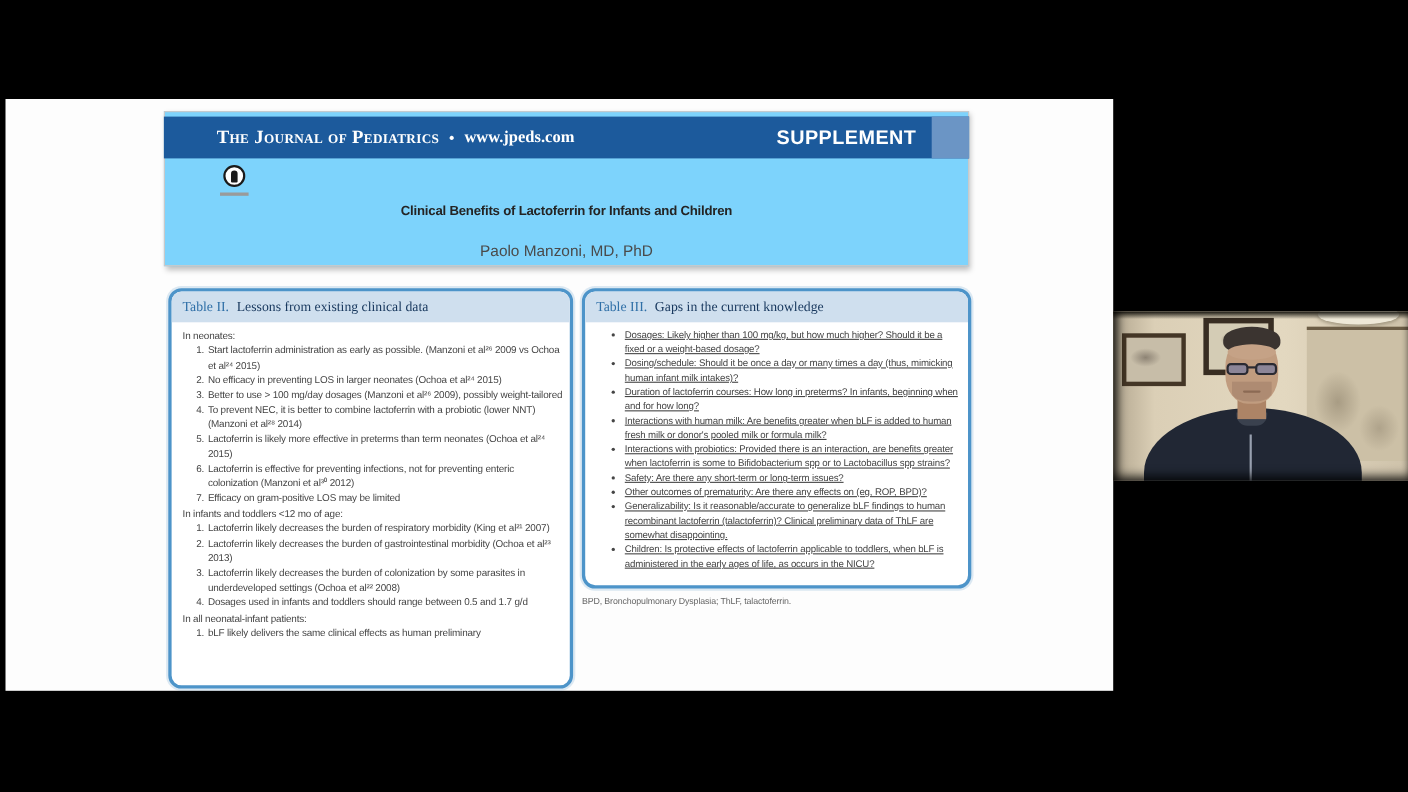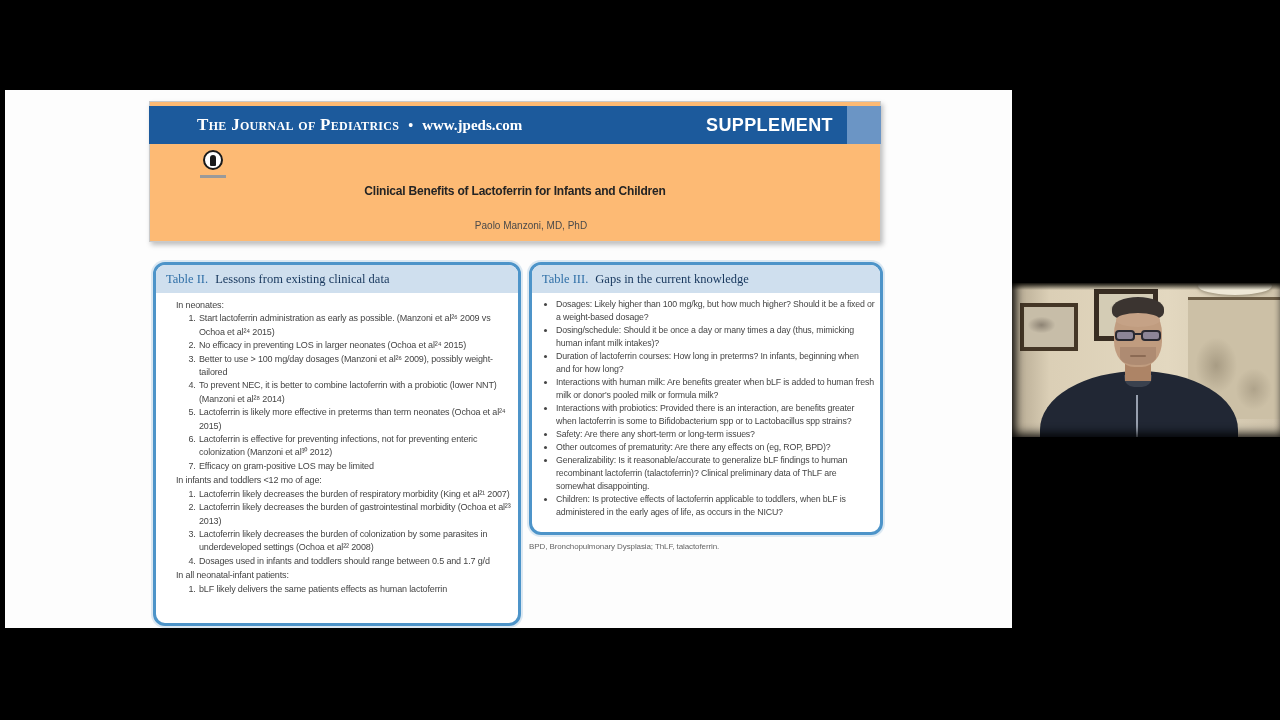--- a/index.html
+++ b/index.html
@@ -10,56 +10,56 @@
   *{box-sizing:border-box;margin:0;padding:0;}
   html,body{width:1280px;height:720px;background:#000;overflow:hidden;
     font-family:"Liberation Sans",sans-serif;}
   .stage{position:absolute;inset:0;background:#000;}
 
   
   .slide{position:absolute;left:5px;top:90px;width:1007px;height:538px;background:#fdfdfd;
     filter:blur(0.35px);}
 
   
-  .journal-box{position:absolute;left:144px;top:11px;width:732px;height:141px;background:#fdba74;
+  .journal-box{position:absolute;left:144px;top:11px;width:732px;height:141px;background:#7dd3fc;
     border:1px solid #c9c9c9;box-shadow:2px 3px 5px rgba(0,0,0,0.25);}
   .banner{position:absolute;left:-1px;top:4px;width:732px;height:38px;background:var(--banner-blue);
     display:flex;align-items:center;padding:0 0 0 48px;}
   .jname{color:#fff;font-family:"Liberation Serif",serif;font-variant:small-caps;
     font-weight:bold;font-size:17px;letter-spacing:0.3px;}
   .jsep{color:#fff;font-size:14px;margin:0 9px;}
   .jsite{color:#fff;font-family:"Liberation Serif",serif;font-weight:bold;font-size:15px;}
   .spacer{flex:1;}
   .supp{color:#fff;font-weight:bold;font-size:18px;letter-spacing:0.4px;margin-right:48px;}
   .accent{position:absolute;right:0;top:0;width:34px;height:38px;background:var(--banner-accent);}
   .logo{position:absolute;left:53px;top:48px;width:20px;height:20px;border:2px solid #1a1a1a;
     border-radius:50%;background:#fff;}
   .logo::after{content:"";position:absolute;left:5px;top:3px;width:6px;height:11px;
     background:#1a1a1a;border-radius:3px 3px 1px 1px;}
   .logo-caption{position:absolute;left:50px;top:73px;width:26px;height:3px;background:#9a9a9a;}
   .title{position:absolute;left:0;top:82px;width:100%;text-align:center;font-weight:bold;
     font-size:12px;color:#242424;letter-spacing:-0.2px;}
-  .author{position:absolute;left:16px;top:118px;width:100%;text-align:center;font-size:10px;color:#4a4a4a;}
+  .author{position:absolute;left:0;top:118px;width:100%;text-align:center;font-size:14px;color:#4a4a4a;}
 
   
   .tablebox{position:absolute;background:#fff;border:3px solid var(--table-border);
     border-radius:12px;box-shadow:0 0 0 2px rgba(120,170,210,0.25);overflow:hidden;}
   .table2{left:148px;top:172px;width:368px;height:364px;}
   .table3{left:524px;top:172px;width:354px;height:273px;}
   .thead{background:var(--table-header-bg);padding:7px 10px 6px 10px;
     font-family:"Liberation Serif",serif;font-weight:normal;font-size:12.5px;}
   .tlabel{color:var(--table-label-blue);margin-right:7px;}
   .ttitle{color:var(--table-title-navy);}
-  .tbody{padding:5px 6px 4px 20px;font-size:9px;line-height:13.4px;color:var(--body-text);
+  .tbody{padding:5px 6px 4px 10px;font-size:9px;line-height:13.4px;color:var(--body-text);
     letter-spacing:-0.15px;}
   .sec-head{margin-top:1px;}
   .sec-list{list-style:decimal;padding-left:22px;margin:0;}
   .sec-list li{padding-left:1px;}
   .table3 .tbody{line-height:13px;font-size:8.8px;padding-right:5px;}
-  ul.bullets{list-style:disc;padding:5px 5px 4px 24px;margin:0;}
+  ul.bullets{list-style:disc;padding:5px 5px 4px 36px;margin:0;text-decoration:underline;}
   ul.bullets li{padding-left:0;}
   .footnote{position:absolute;left:524px;top:452px;font-size:8px;color:#666;letter-spacing:-0.1px;}
 
   
   .webcam{position:absolute;left:1012px;top:283px;width:268px;height:154px;overflow:hidden;
     background:var(--wall-beige);filter:blur(0.6px) saturate(0.92);}
   .cam-wall{position:absolute;inset:0;
     background:linear-gradient(90deg,#b3a68d 0%,#dccfb4 14%,#e4d8be 58%,#cfc2a8 100%);}
   .cam-lamp{position:absolute;right:8px;top:-6px;width:74px;height:18px;background:#efe8d5;
     border-radius:50%;box-shadow:0 2px 3px rgba(120,110,85,0.5);}
@@ -149,21 +149,21 @@
             <li>Lactoferrin likely decreases the burden of respiratory morbidity (King et al²¹ 2007)</li>
               <li>Lactoferrin likely decreases the burden of gastrointestinal morbidity (Ochoa et al²³ 2013)</li>
               <li>Lactoferrin likely decreases the burden of colonization by some parasites in underdeveloped settings (Ochoa et al²² 2008)</li>
               <li>Dosages used in infants and toddlers should range between 0.5 and 1.7 g/d</li>
             </ol>
           </div>
           <div class="section">
             <div class="sec-head">In all neonatal-infant patients:</div>
             <ol class="sec-list">
 
-            <li>bLF likely delivers the same patients effects as human lactoferrin</li>
+            <li>bLF likely delivers the same clinical effects as human preliminary</li>
             </ol>
           </div>
         </div>
     </div>
 
     <div class="tablebox table3">
       <div class="thead">
         <span class="tlabel">Table III.</span><span class="ttitle">Gaps in the current knowledge</span>
       </div>
       <ul class="tbody bullets">

